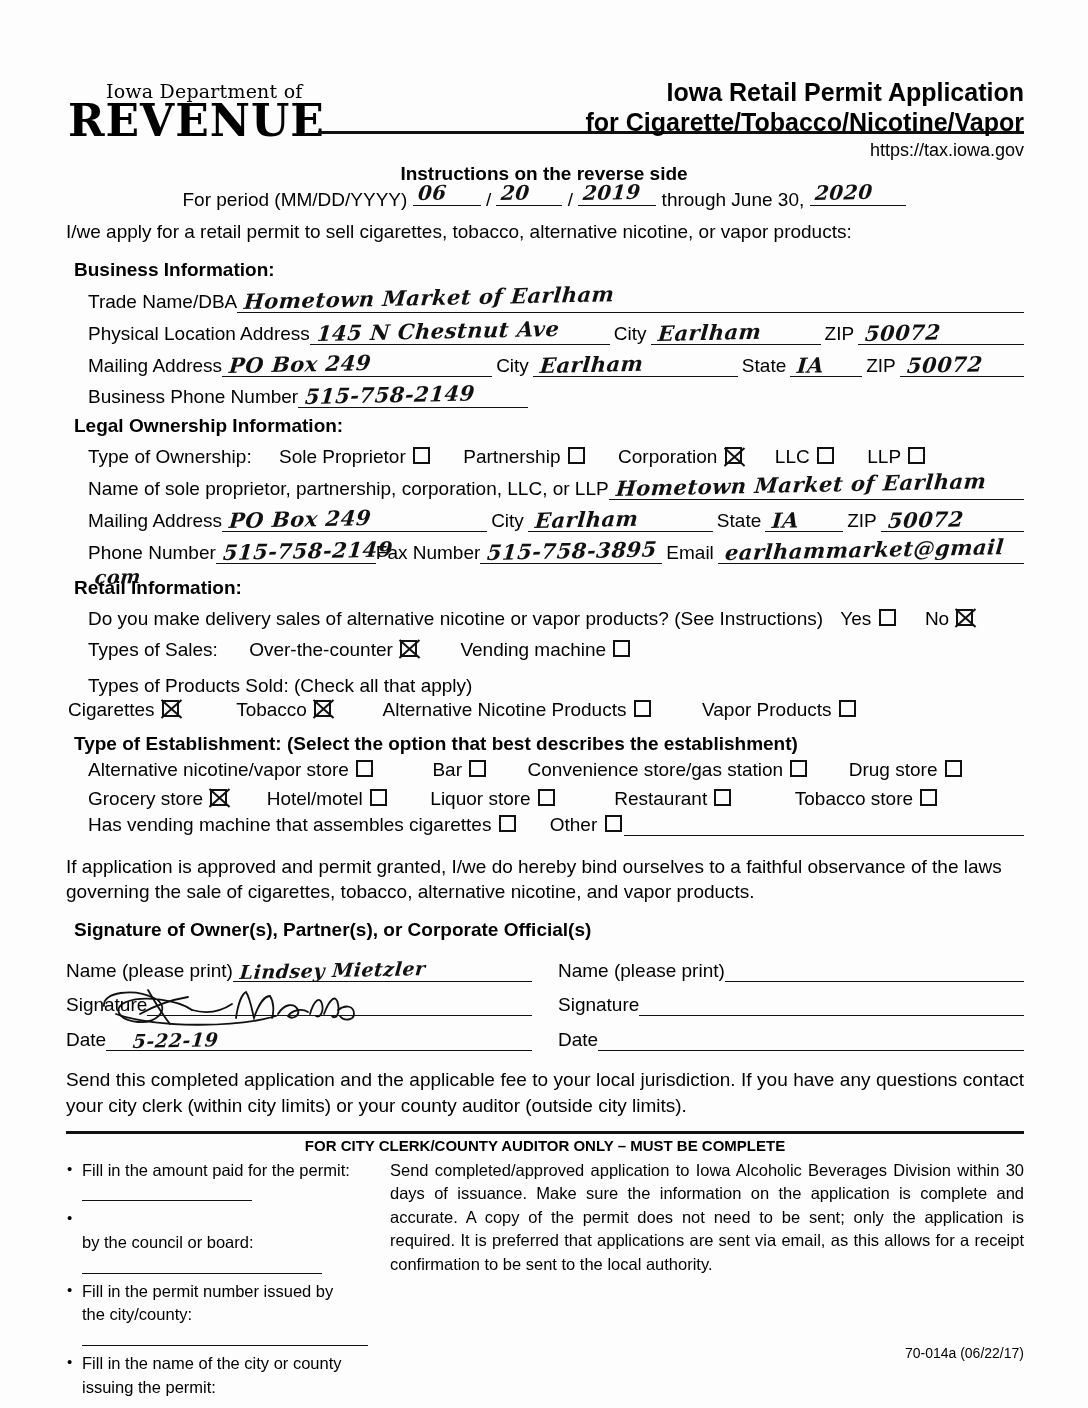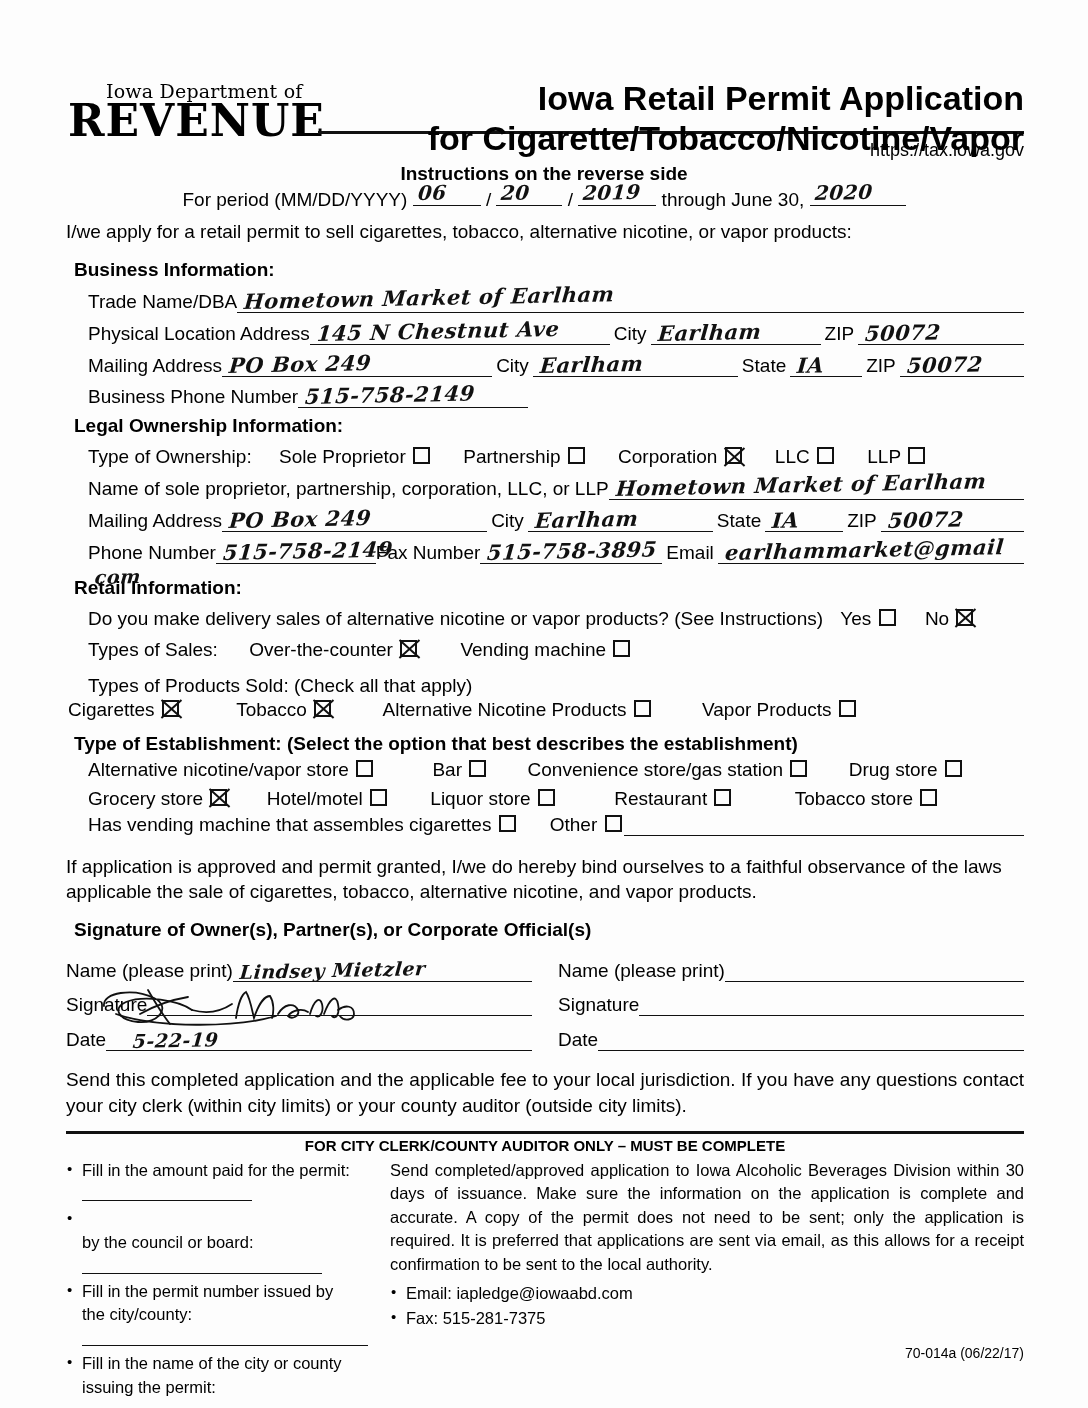--- a/index.html
+++ b/index.html
@@ -72,21 +72,21 @@
     font-family: "DejaVu Serif", serif;
     font-weight: bold;
     font-size: 44px;
     line-height: .92;
     letter-spacing: 1px;
   }
   .hdr-title {
     position: absolute; right: 64px; top: 78px;
     text-align: right;
     font-weight: bold;
-    font-size: 34px;
+    font-size: 25px;
     line-height: 1.18;
   }
   .hdr-url {
     position: absolute; right: 64px; top: 140px;
     font-size: 18px;
   }
   .hdr-rule {
     position: absolute; left: 318px; top: 131px;
     width: 706px; height: 0;
     border-top: 3px solid #111;
@@ -405,21 +405,21 @@
         <span class="opt" style="margin-left:32px">
           <span>Other</span>
           <span class="cbx"></span>
         </span>
         <span class="fill">
             <span class="hw"></span>
           </span>
       </div>
     </div>
 
-    <div class="note" style="margin-top:18px">If application is approved and permit granted, I/we do hereby bind ourselves to a faithful observance of the laws applicable the sale of cigarettes, tobacco, alternative nicotine, and vapor products.</div>
+    <div class="note" style="margin-top:18px">If application is approved and permit granted, I/we do hereby bind ourselves to a faithful observance of the laws governing the sale of cigarettes, tobacco, alternative nicotine, and vapor products.</div>
 
     <div class="sec-head" style="margin-top:14px">Signature of Owner(s), Partner(s), or Corporate Official(s)</div>
 
     <div class="sig-grid">
       <div class="sig-col">
         <div class="sig-row">
           <span class="lbl">Name (please print)</span>
           <span class="fill">
               <span class="hw">Lindsey Mietzler</span>
             </span>
@@ -497,22 +497,18 @@
             <span>Fill in the name of the city or county</span><br>
             <span>issuing the permit:</span>
             
           </li>
 
         </ul>
       </div>
 
       <div class="clerk-right">
         <div>Send completed/approved application to Iowa Alcoholic Beverages Division within 30 days of issuance. Make sure the information on the application is complete and accurate. A copy of the permit does not need to be sent; only the application is required. It is preferred that applications are sent via email, as this allows for a receipt confirmation to be sent to the local authority.</div>
-        <ul class="bullets" style="margin-top:6px">
-          <li>Email: iapledge@iowaabd.com</li>
-          <li>Fax: 515-281-7375</li>
-        </ul>
       </div>
     </div>
   </div>
 
   <div class="formno">70-014a (06/22/17)</div>
 </div>
 
 </body></html>

